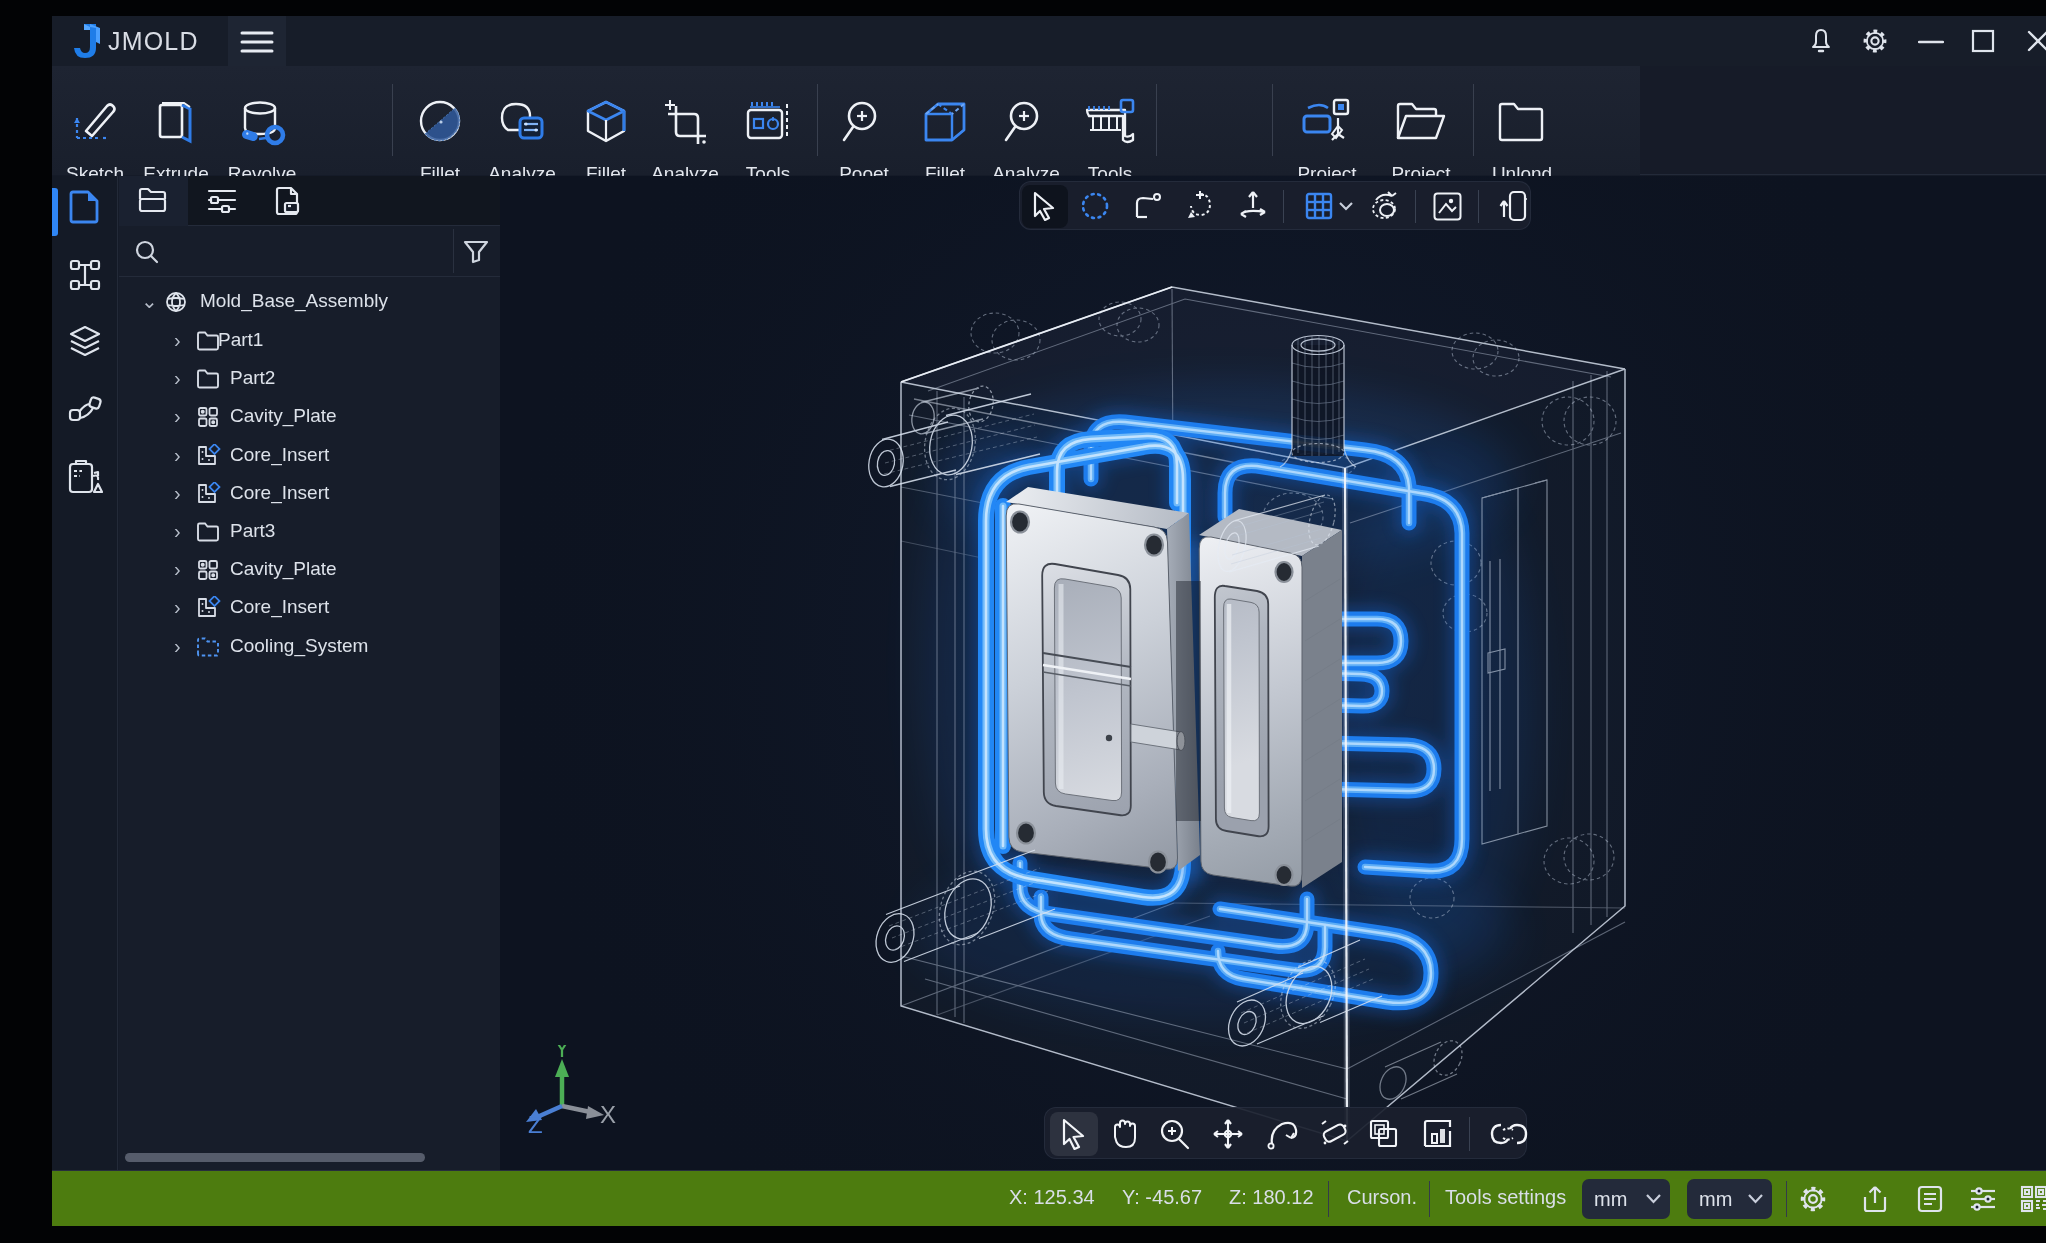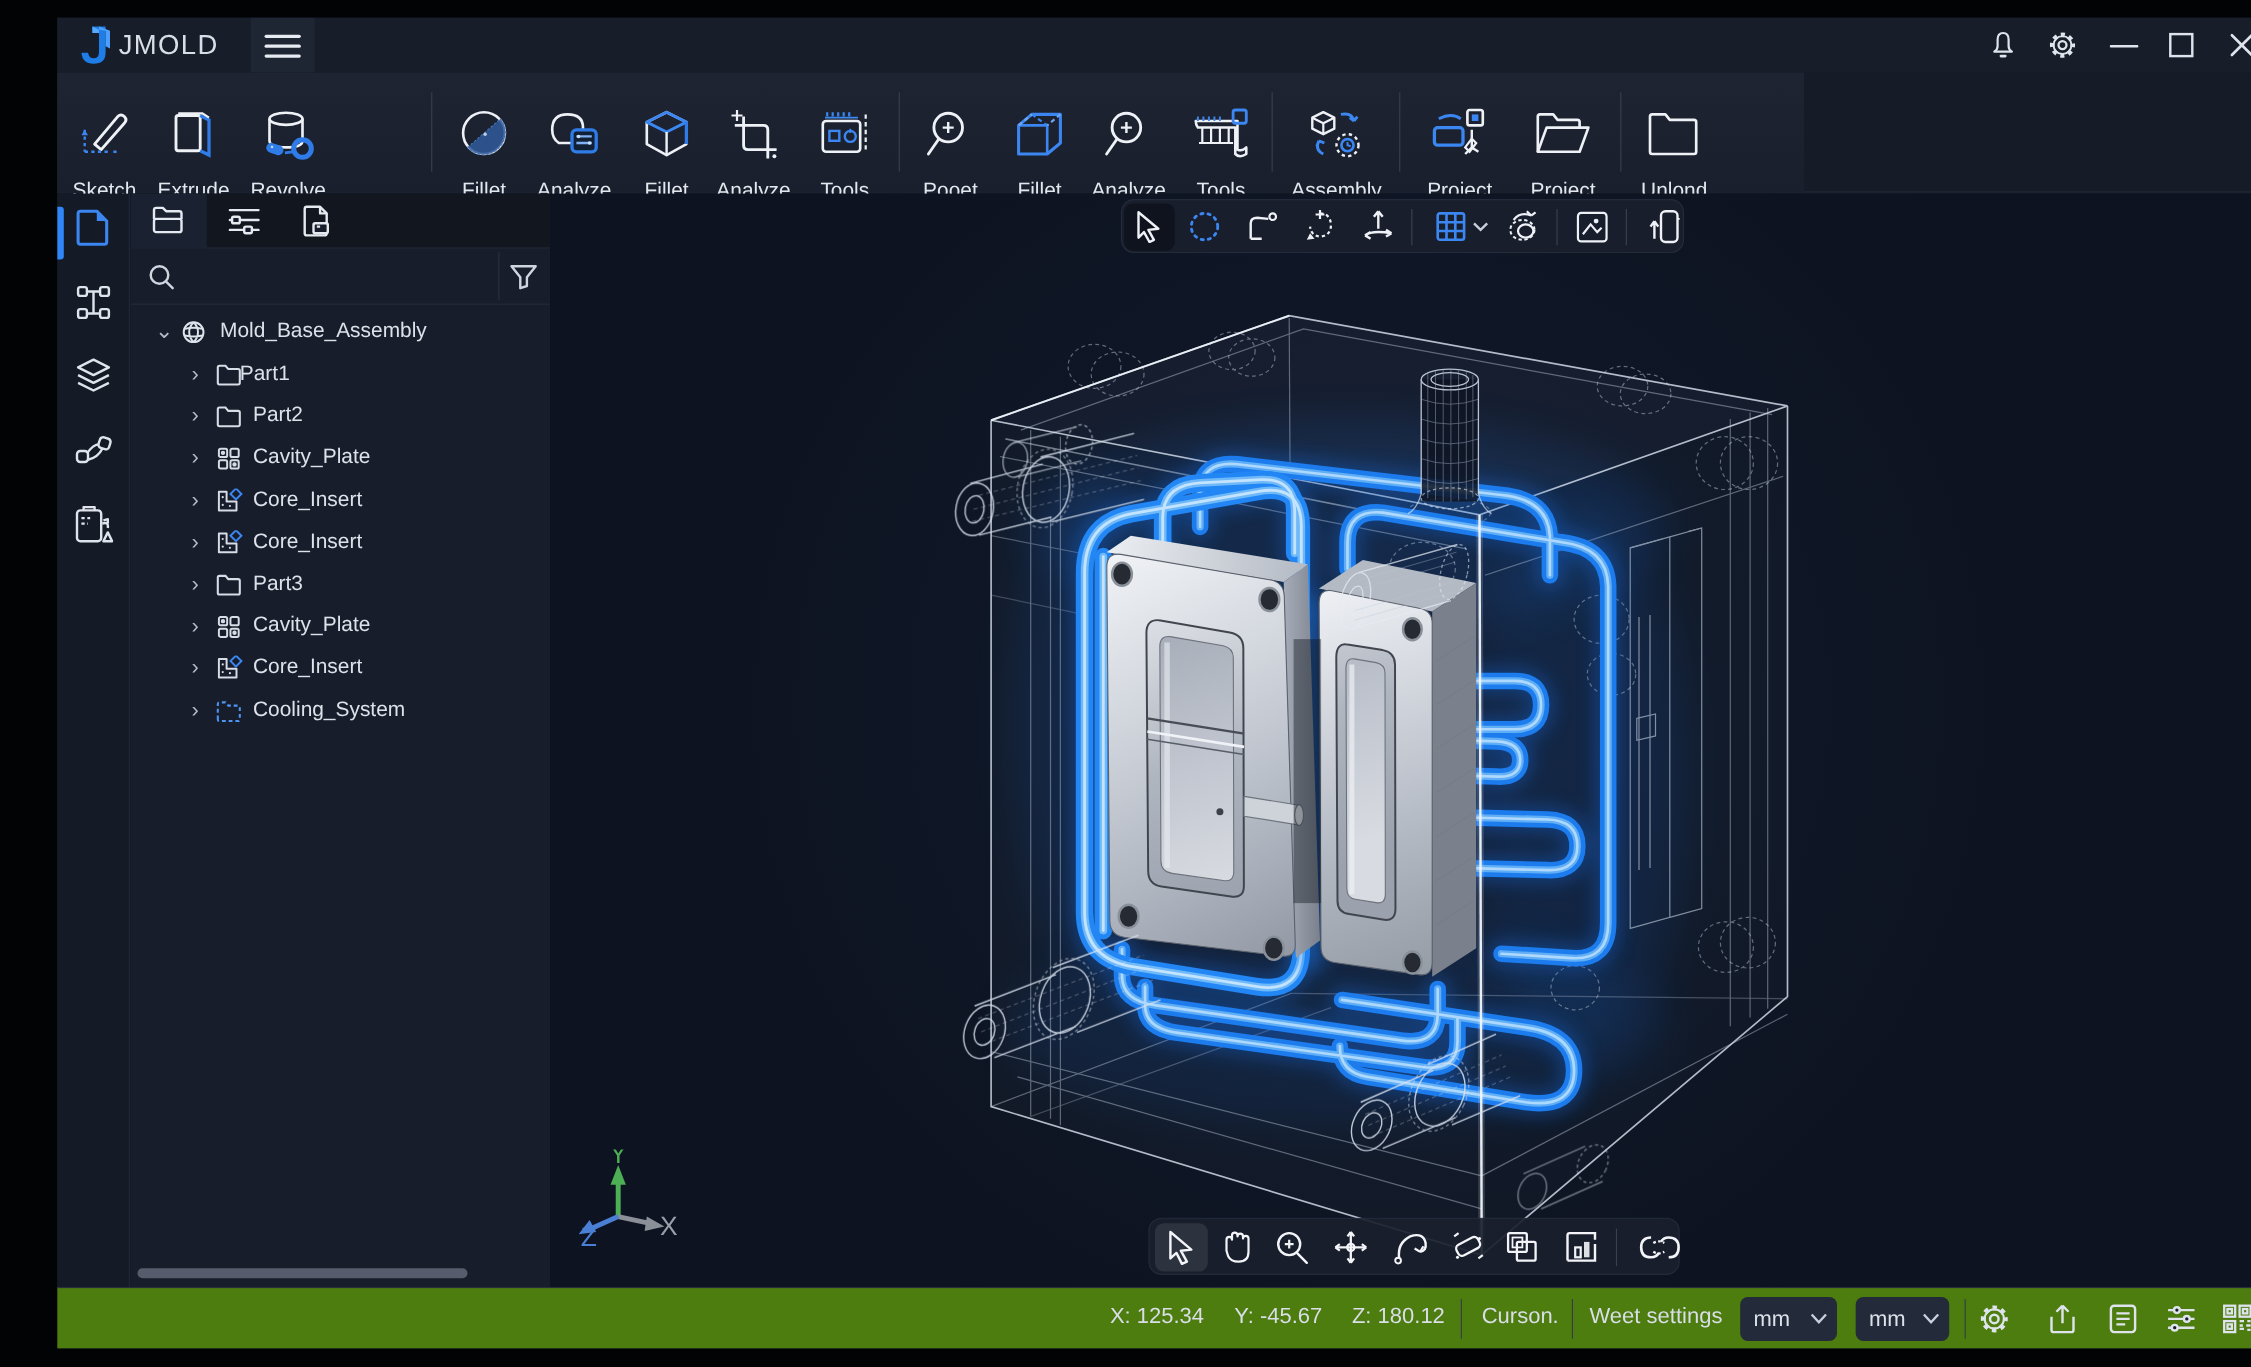--- a/index.html
+++ b/index.html
@@ -221,32 +221,20 @@
             <line x1="8" y1="10" x2="8" y2="14"></line>
             <line x1="13" y1="10" x2="13" y2="14"></line>
             <line x1="18" y1="10" x2="18" y2="14"></line>
             <line x1="23" y1="10" x2="23" y2="14"></line>
             <line x1="28" y1="10" x2="28" y2="14"></line>
           </g>
         <rect x="40" y="4" width="12" height="12" rx="2" fill="none" stroke="#3b86f0" stroke-width="2.6"></rect>
       </svg>
       </div>
     <div class="rsep" style="left:1104px"></div>
-    <div class="rtool" style="left:1108px;width:110px">
-        <span class="lbl">Assembly</span>
-      <svg class="ric" width="56" height="52" viewBox="0 0 56 52">
-        <path d="M16 6 L26 11 L26 21 L16 26 L6 21 L6 11 Z" fill="none" stroke="#eef1f6" stroke-width="2.2" stroke-linejoin="round"></path>
-        <path d="M6 11 L16 16 L26 11 M16 16 L16 26" stroke="#eef1f6" stroke-width="2" fill="none"></path>
-        <path d="M32 8 Q42 6 44 14 M44 14 L40 11 M44 14 L47 10" stroke="#3b86f0" stroke-width="2.6" fill="none"></path>
-        <path d="M12 32 Q8 40 16 44 M12 32 L10 37 M12 32 L17 34" stroke="#3b86f0" stroke-width="2.6" fill="none"></path>
-        <circle cx="38" cy="36" r="10" fill="none" stroke="#eef1f6" stroke-width="2.2" stroke-dasharray="3 3"></circle>
-        <circle cx="38" cy="36" r="5.5" fill="none" stroke="#3b86f0" stroke-width="2.4"></circle>
-        <path d="M38 33 L38 36 L41 37" stroke="#3b86f0" stroke-width="1.8" fill="none"></path>
-      </svg>
-      </div>
     <div class="rsep" style="left:1220px"></div>
     <div class="rtool" style="left:1220px;width:110px">
         <span class="lbl">Project</span>
       <svg class="ric" width="58" height="52" viewBox="0 0 58 52">
         <path d="M10 12 Q22 6 30 12" fill="none" stroke="#3b86f0" stroke-width="2.6"></path>
         <rect x="36" y="4" width="14" height="14" rx="2" fill="none" stroke="#eef1f6" stroke-width="2.4"></rect>
         <rect x="40" y="8" width="6" height="6" fill="#3b86f0"></rect>
         <rect x="6" y="20" width="26" height="16" rx="3" fill="none" stroke="#3b86f0" stroke-width="3"></rect>
         <path d="M40 22 L40 38 L34 44 M40 38 L46 42" stroke="#eef1f6" stroke-width="2.2" fill="none"></path>
         <path d="M34 38 L40 30 L44 34 L38 42 Z" fill="none" stroke="#eef1f6" stroke-width="2"></path>
@@ -864,21 +852,21 @@
     </svg>
   </div>
 
   <div class="status" id="status">
     <div class="sitem" style="left:957px">X: 125.34</div>
     <div class="sitem" style="left:1070px">Y: -45.67</div>
     <div class="sitem" style="left:1177px">Z: 180.12</div>
     <div class="ssep" style="left:1276px"></div>
     <div class="sitem" style="left:1295px">Curson.</div>
     <div class="ssep" style="left:1377px"></div>
-    <div class="sitem" style="left:1393px">Weet settings</div>
+    <div class="sitem" style="left:1393px">Tools settings</div>
     <div class="mmbox" style="left:1530px;width:88px">mm</div>
     <div class="mmbox" style="left:1635px;width:85px">mm</div>
     <div class="ssep" style="left:1734px"></div>
     <svg class="abs" style="left:1593px;top:22px" width="17" height="12" viewBox="0 0 17 12">
         <path d="M2 2 L8.5 9 L15 2" fill="none" stroke="#c8cedb" stroke-width="2.2"></path>
       </svg>
     <svg class="abs" style="left:1695px;top:22px" width="17" height="12" viewBox="0 0 17 12">
         <path d="M2 2 L8.5 9 L15 2" fill="none" stroke="#c8cedb" stroke-width="2.2"></path>
       </svg>
     <svg class="abs" style="left:1746px;top:13px" width="30" height="30" viewBox="0 0 24 24">

